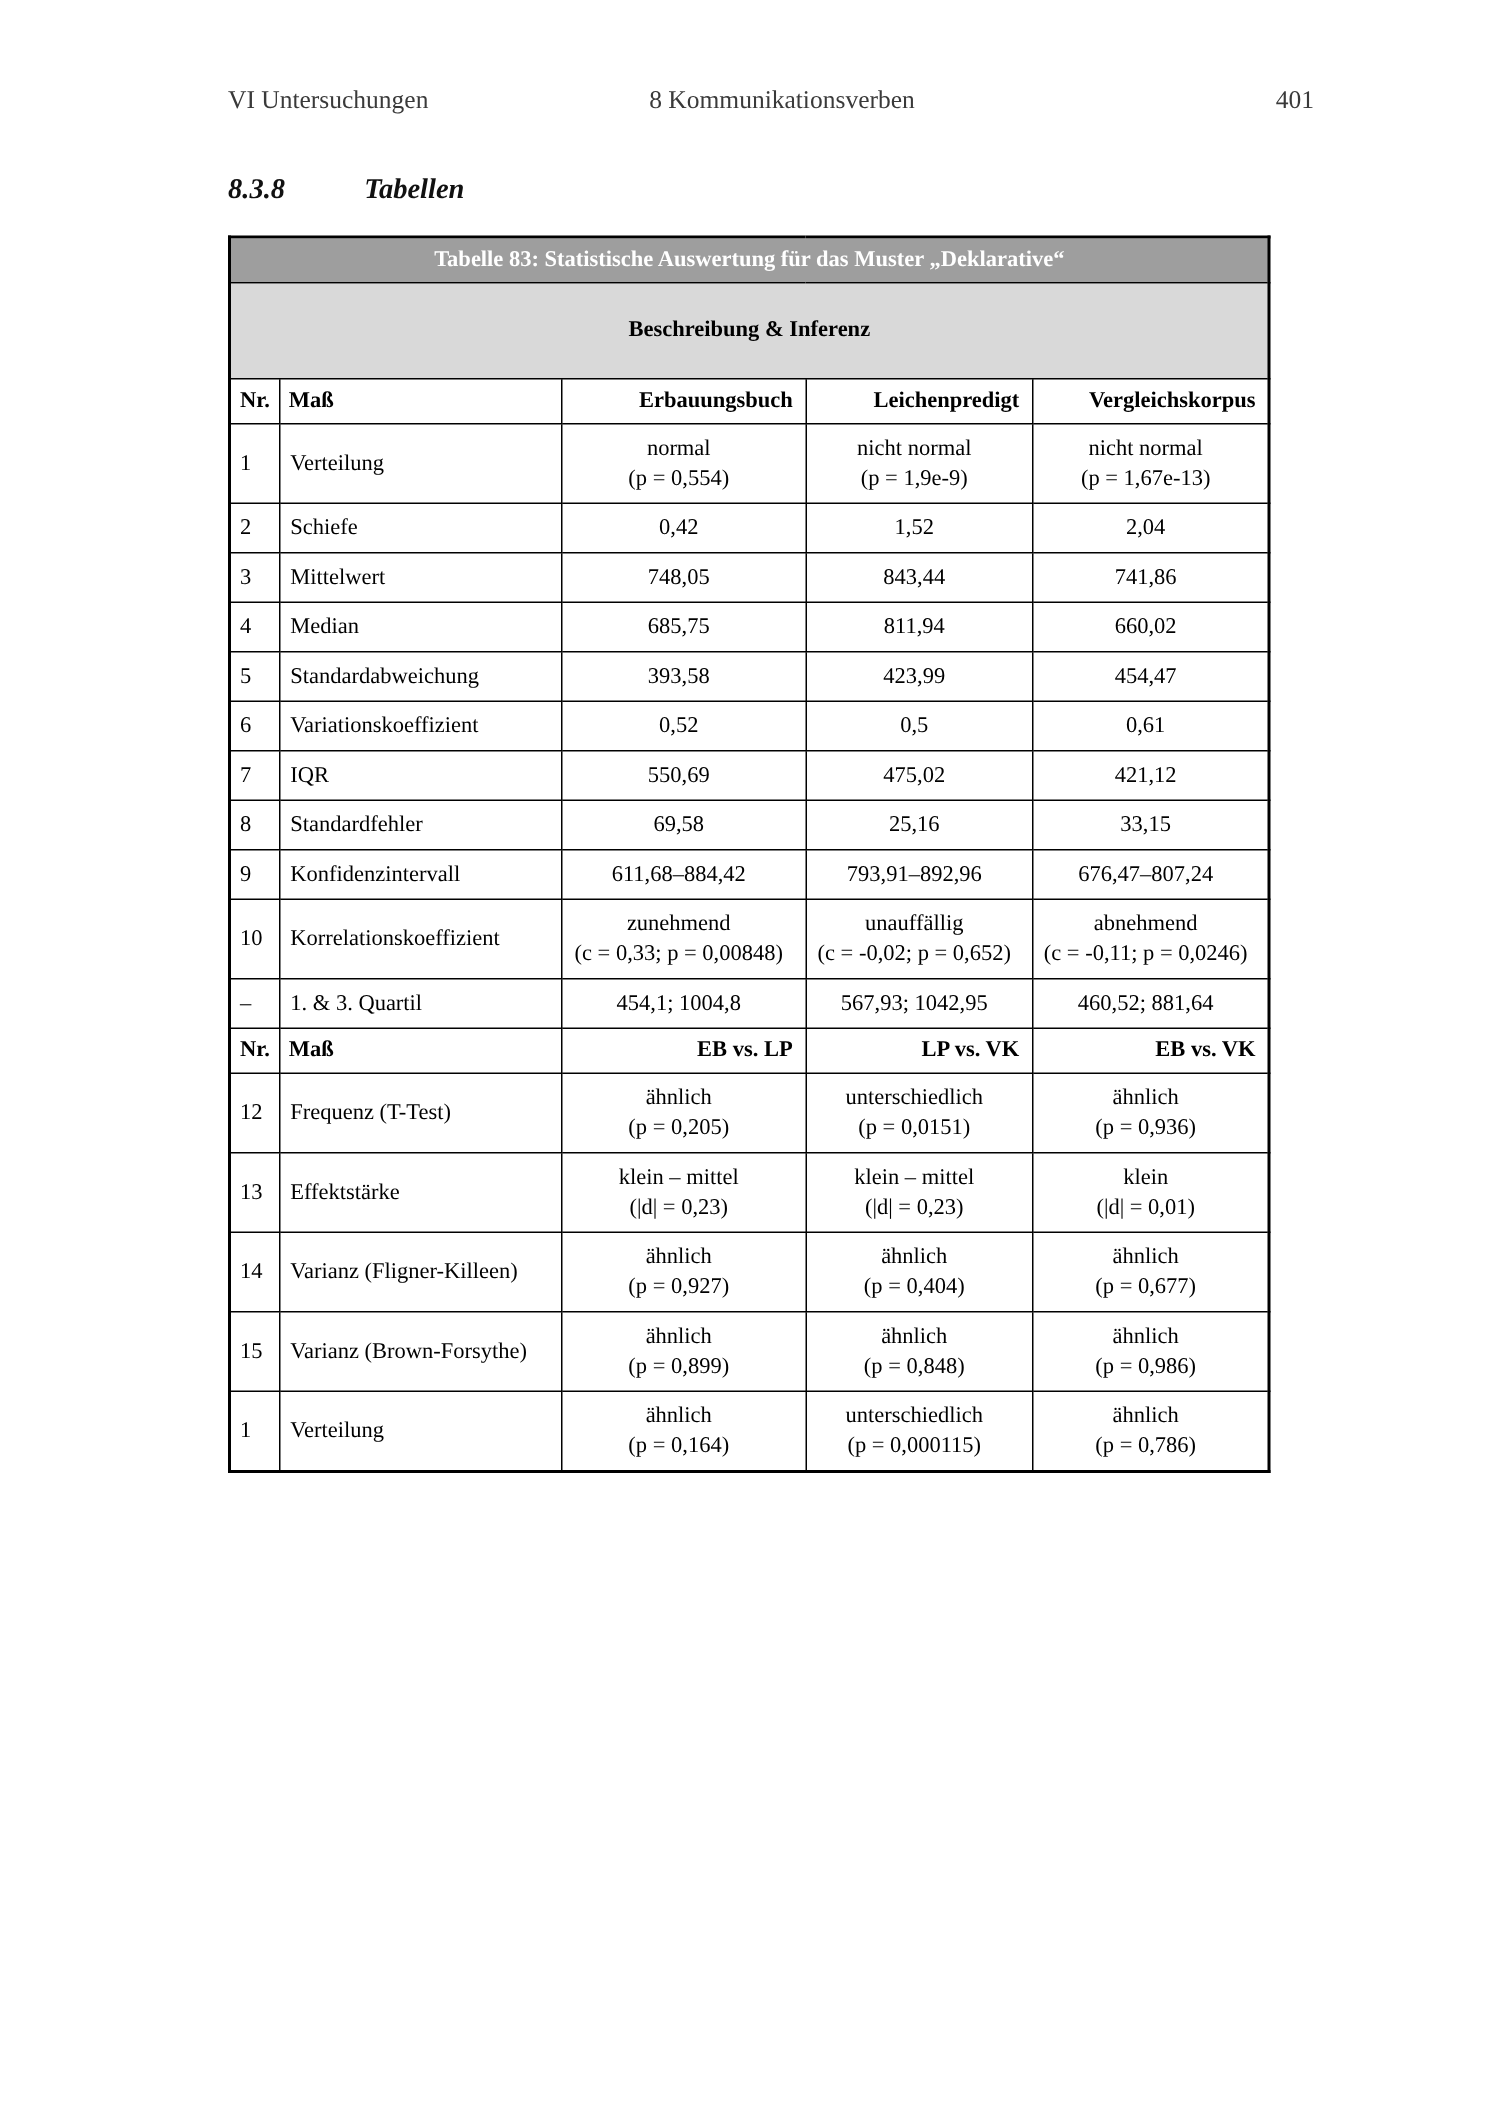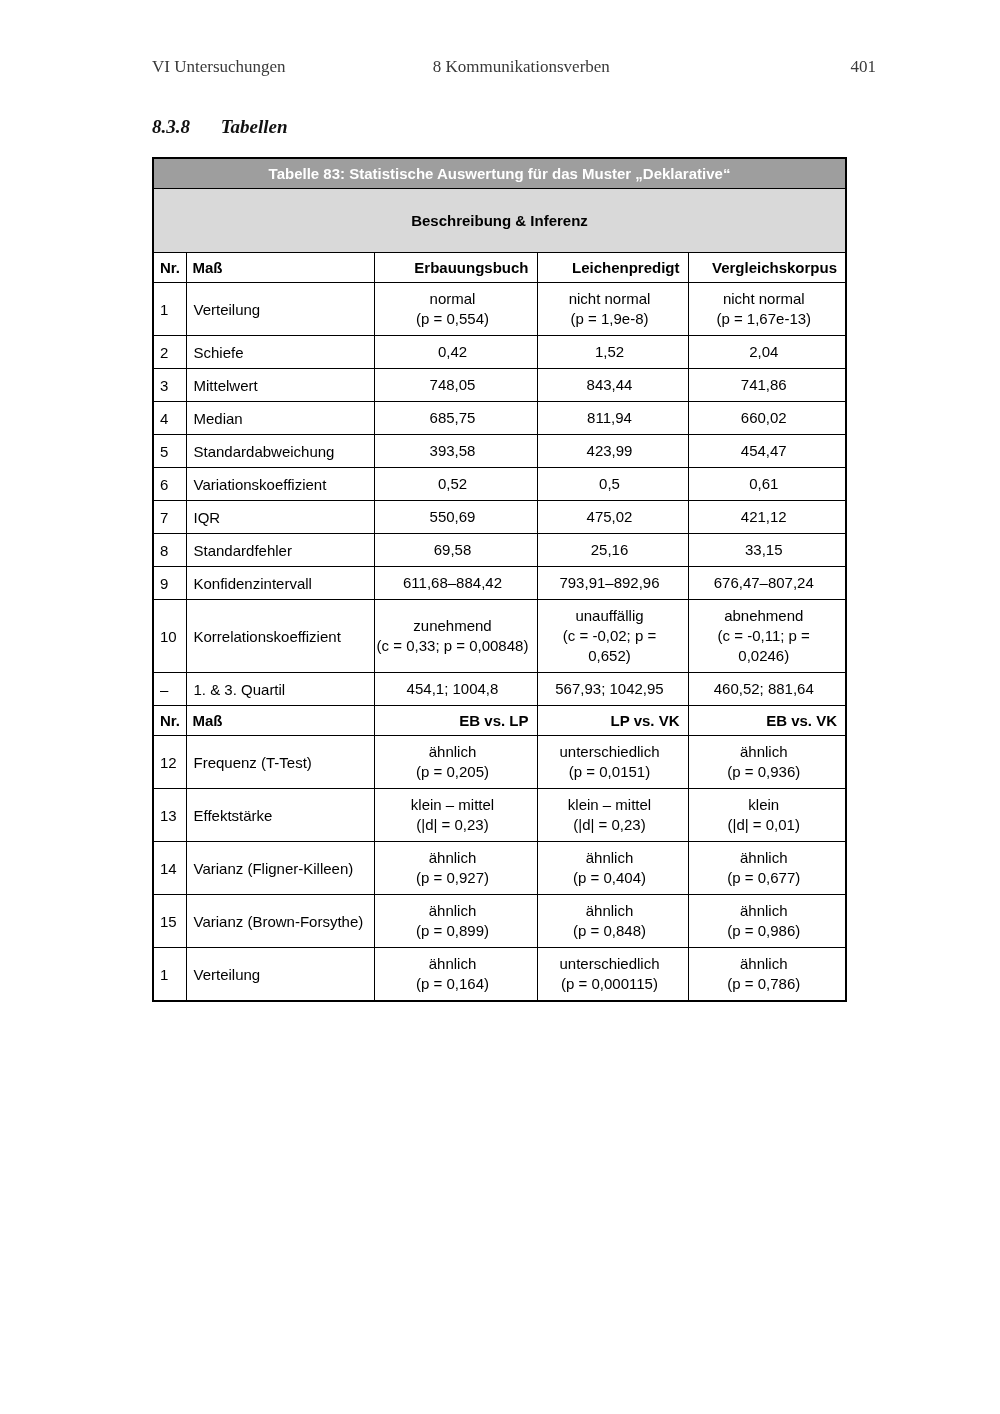--- a/index.html
+++ b/index.html
@@ -36,32 +36,32 @@
     position: absolute;
     top: 116px;
     left: 152px;
     font-family: "Liberation Serif", serif;
     font-size: 19px;
     font-weight: bold;
     font-style: italic;
     color: #111111;
     margin: 0;
   }
-  .section-heading .sh-num { margin-right: 26px; }
+  .section-heading .sh-num { margin-right: 48px; }
 
   
   table.stat-table {
     position: absolute;
     top: 157px;
     left: 152px;
     width: 693px;
     table-layout: fixed;
     border-collapse: collapse;
     border: 2px solid var(--border-color, #000);
-    font-family: Liberation Sans, sans-serif;
+    font-family: Liberation Serif, serif;
     font-size: 15px;
     color: #000000;
   }
   table.stat-table td {
     border: 1px solid var(--border-color, #000);
     vertical-align: middle;
     overflow: hidden;
   }
   td.title-cell {
     background: var(--title-bg, #9e9e9e);
@@ -141,21 +141,21 @@
         </tr>
         <tr class="data-row">
           <td class="nr-cell">1</td>
           <td class="mass-cell">Verteilung</td>
           <td class="val-cell">
             <span class="cell-line">normal</span>
             <span class="cell-line">(p = 0,554)</span>
           </td>
           <td class="val-cell">
             <span class="cell-line">nicht normal</span>
-            <span class="cell-line">(p = 1,9e-8)</span>
+            <span class="cell-line">(p = 1,9e-9)</span>
           </td>
           <td class="val-cell">
             <span class="cell-line">nicht normal</span>
             <span class="cell-line">(p = 1,67e-13)</span>
           </td>
         </tr>
         <tr class="data-row">
           <td class="nr-cell">2</td>
           <td class="mass-cell">Schiefe</td>
           <td class="val-cell">

